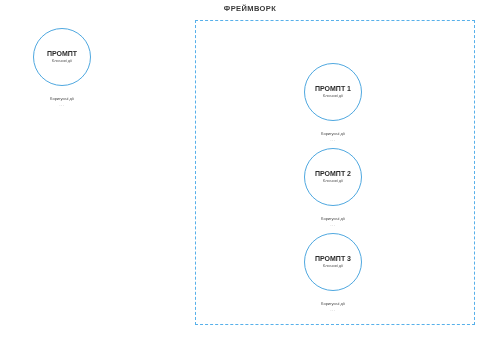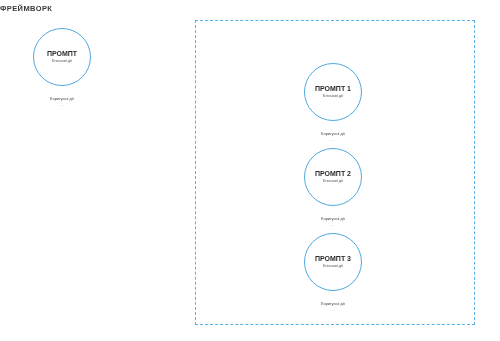--- a/index.html
+++ b/index.html
@@ -23,21 +23,21 @@
     width: 500px;
     height: 341px;
   }
 
   
   .header-title {
     position: absolute;
     left: 0;
     top: 4px;
     width: 500px;
-    text-align: left;
+    text-align: center;
     font-size: 7.5px;
     font-weight: bold;
     letter-spacing: 0.4px;
     color: #3a3a3a;
   }
 
   
   .framework-panel {
     position: absolute;
     left: 195px;

